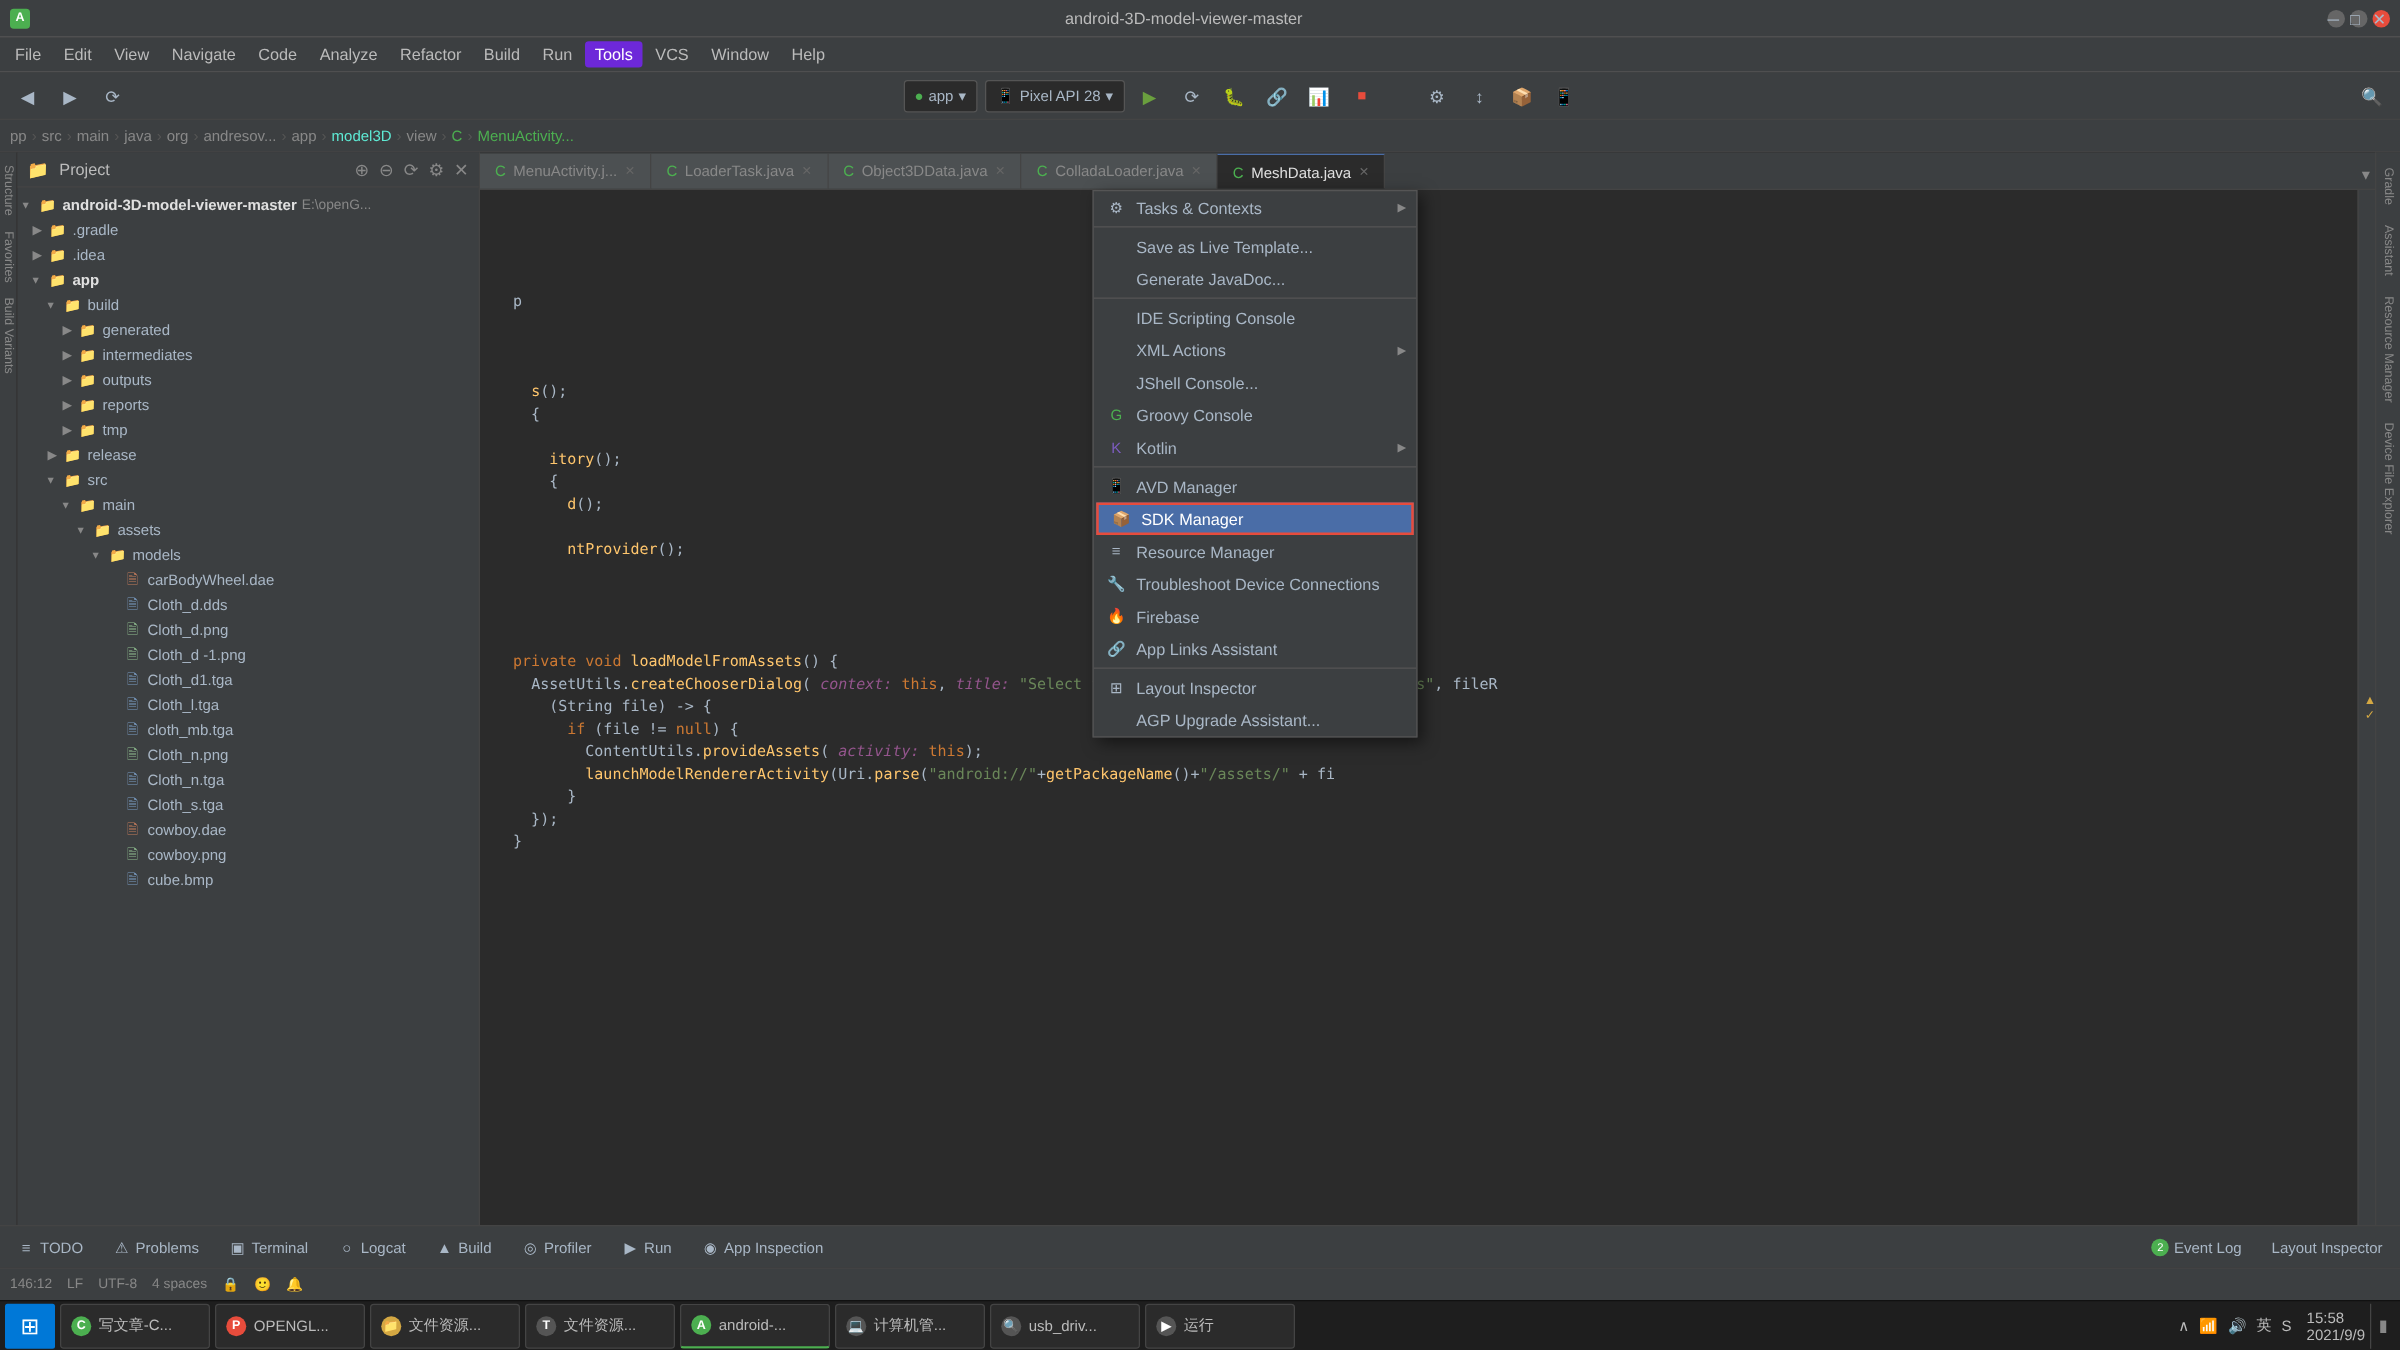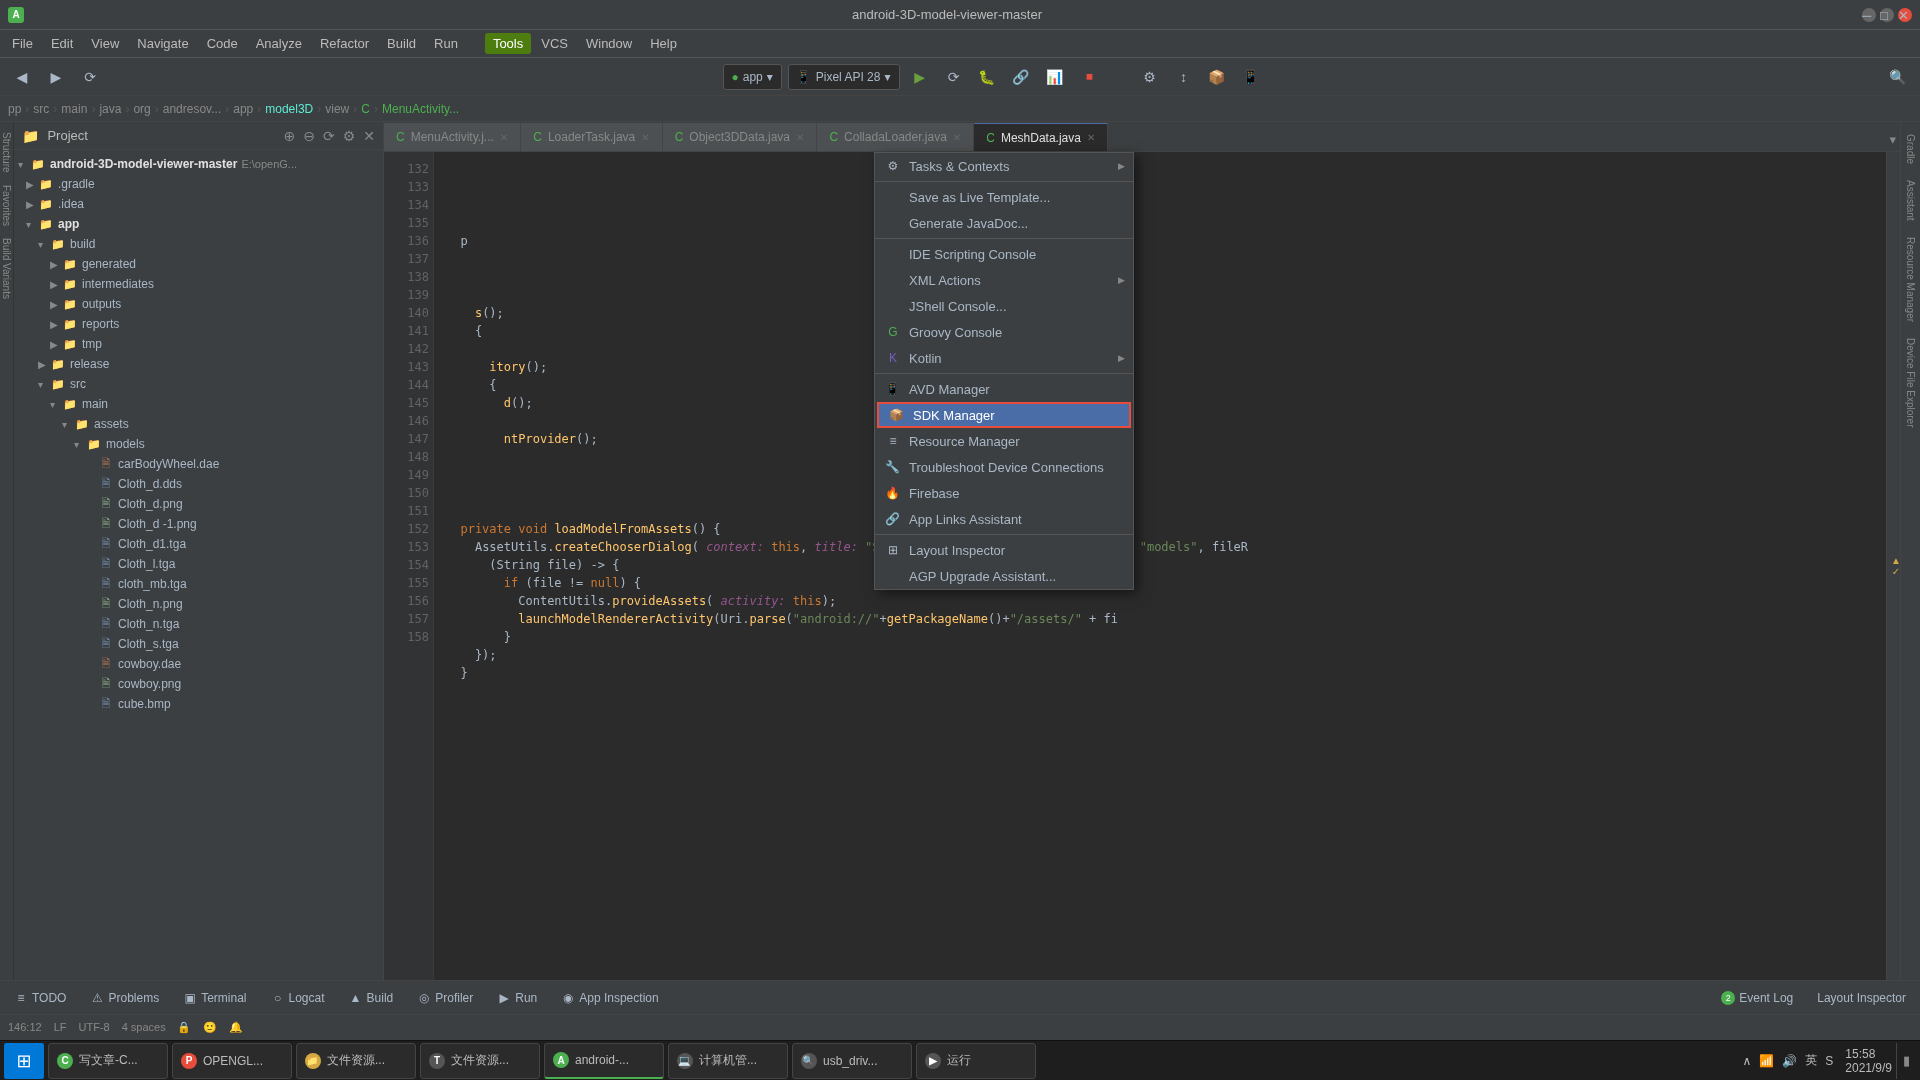--- a/index.html
+++ b/index.html
@@ -59,21 +59,21 @@
       border-bottom: 1px solid #555;
       gap: 2px;
     }
     .menu-item {
       padding: 3px 8px;
       color: #bbb;
       cursor: pointer;
       font-size: 13px;
       border-radius: 3px;
     }
-    .menu-item.active { background: #4d7c0f; color: white; margin-left: 17px; }
+    .menu-item.active { background: #6d28d9; color: white; }
 
     
     #breadcrumb-bar {
       height: 26px;
       background: #3c3f41;
       display: flex;
       align-items: center;
       padding: 0 8px;
       border-bottom: 1px solid #444;
       font-size: 12px;
@@ -730,23 +730,20 @@
         <span style="color:#4CAF50;">C</span>
         <span>MeshData.java</span>
         <span class="tab-close">✕</span>
       </div>
       <div style="flex:1"></div>
       <div style="padding:4px; color:#888; cursor:pointer;">▾</div>
     </div>
 
     <div id="code-content">
 
-      <div id="line-numbers">
-        132<br>133<br>134<br>135<br>136<br>137<br>138<br>139<br>140<br>141<br>142<br>143<br>144<br>145<br>146<br>147<br>148<br>149<br>150<br>151<br>152<br>153<br>154<br>155<br>156<br>157<br>158
-      </div>
 
       <div id="code-text">
 <code>
 <span class="kw"></span>
 <span class="kw"></span>
   <span class="var">p</span>
 <span class="var"></span>
 <span class="var"></span>
 <span class="var"></span>
     <span class="fn">s</span>();

